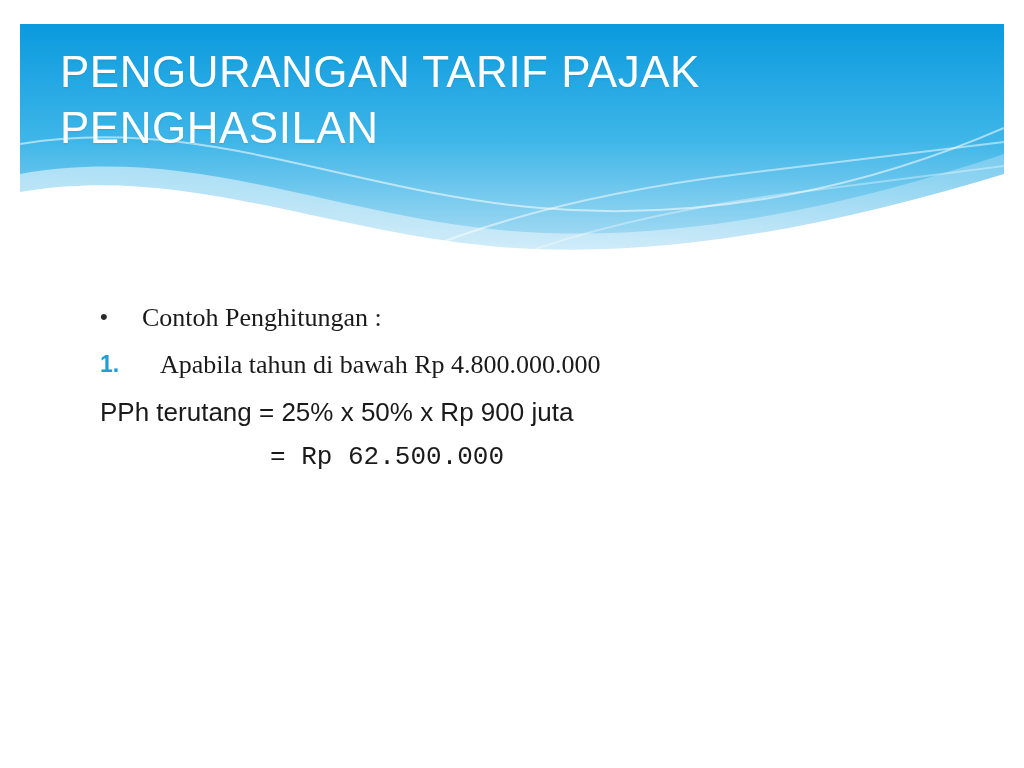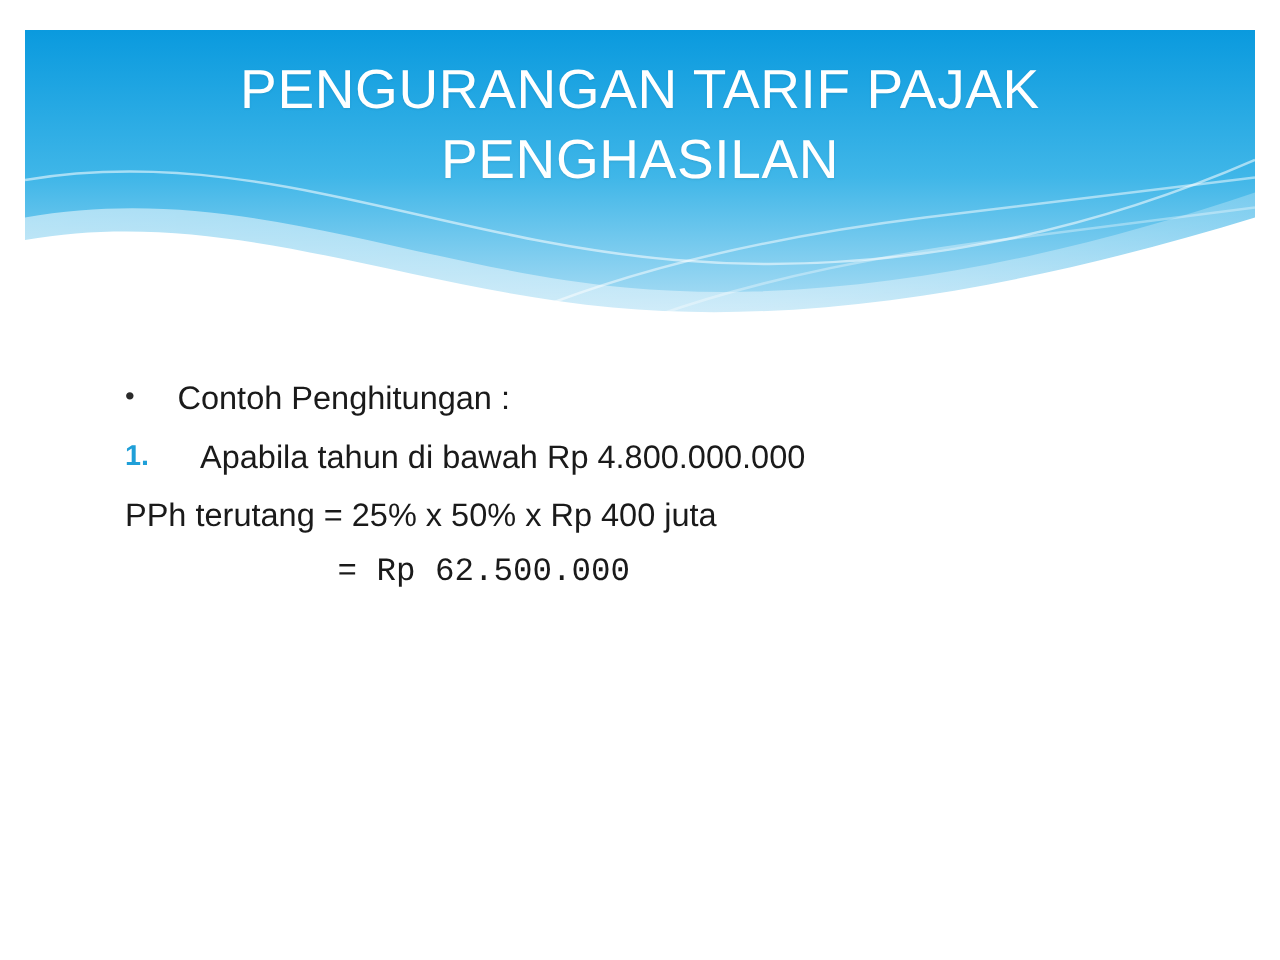--- a/index.html
+++ b/index.html
@@ -33,21 +33,20 @@
   .banner svg {
     display: block;
     width: 984px;
     height: 260px;
   }
   .slide-title {
     position: absolute;
     left: 60px;
     top: 44px;
     width: 904px;
-    text-align: center;
     color: #ffffff;
     font-size: 44px;
     line-height: 1.28;
     font-weight: normal;
     letter-spacing: 0.5px;
     text-shadow: 0 1px 2px rgba(0,0,0,0.08);
   }
 
   
   .body {
@@ -74,20 +73,21 @@
   .num-mark {
     width: 60px;
     flex: 0 0 60px;
     color: #1f9fd8;
     font-size: 23px;
     line-height: 1.5;
     font-weight: bold;
   }
   .bullet-text {
     flex: 1 1 auto;
+    font-family: Liberation Serif, serif;
   }
   .para {
     margin: 8px 0 0 0;
     padding-left: 0;
   }
   .para.result {
     padding-left: 170px;
     font-family: Liberation Mono, monospace;
   }
 </style>
@@ -132,19 +132,19 @@
       <span class="bullet-mark">•</span>
       <span class="bullet-text">Contoh Penghitungan :</span>
     </div>
 
     <div class="bullet-row">
       <span class="num-mark">1.</span>
       <span class="bullet-text">Apabila tahun di bawah Rp 4.800.000.000</span>
     </div>
 
 
-    <p class="para">PPh terutang = 25% x 50% x Rp 400 juta</p>
+    <p class="para">PPh terutang = 25% x 50% x Rp 900 juta</p>
 
     <p class="para result">= Rp 62.500.000</p>
 
   </div>
 
 </div>
 
 </body></html>

